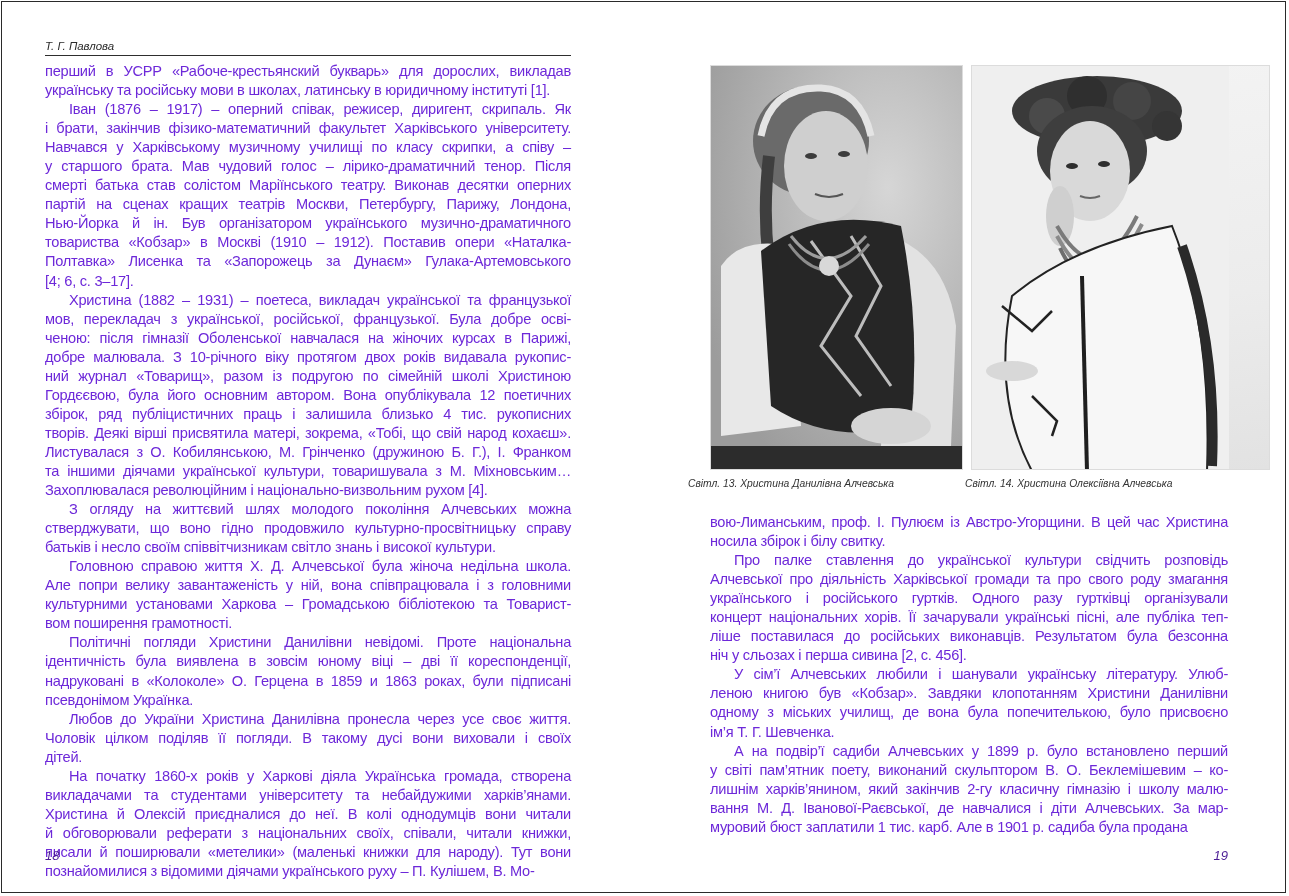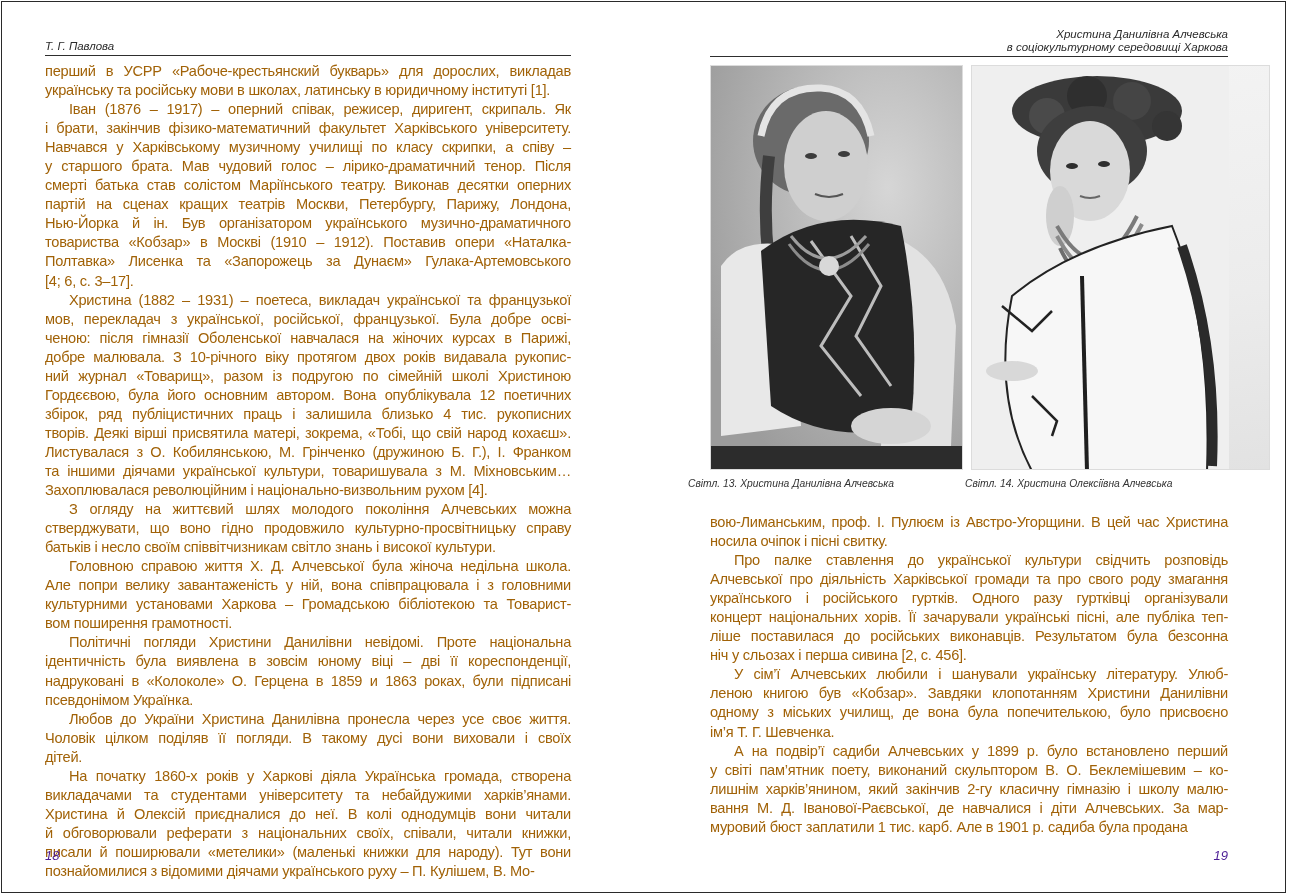--- a/index.html
+++ b/index.html
@@ -20,21 +20,21 @@
       font-style: italic; font-size: 11.5px; line-height: 13px; color: #2b2b2b;
       border-bottom: 1.4px solid #2e2e2e; padding-bottom: 2px;
     }
     .page-left .running-head { top: 40px; }
     .page-right .running-head { top: 28px; text-align: right; }
     .running-head span { display: block; }
 
     .body-text {
       position: absolute; left: 0; right: 0;
       font-size: 14.6px; line-height: 19.05px; text-align: justify;
-      font-stretch: condensed; letter-spacing: -0.25px; color: #a16207;
+      font-stretch: condensed; letter-spacing: -0.25px; color: #6d28d9;
     }
     .page-left .body-text { top: 62px; }
     .page-right .body-text { top: 513px; }
     .body-text p { margin: 0; text-indent: 0; }
     .body-text .line { display: block; text-align: justify; text-align-last: justify; white-space: nowrap; }
     .body-text .line.last { text-align-last: left; }
     .body-text .line.first { padding-left: 24px; }
 
     .folio { position: absolute; top: 848px; font-size: 13px; color: #4c1d95; font-style: italic; }
     .page-left .folio { left: 0; }
@@ -123,24 +123,20 @@
         <span class="line">Христина й Олексій приєдналися до неї. В колі однодумців вони читали</span>
         <span class="line">й обговорювали реферати з національних своїх, співали, читали книжки,</span>
         <span class="line">писали й поширювали «метелики» (маленькі книжки для народу). Тут вони</span>
         <span class="line last">познайомилися з відомими діячами українського руху – П. Кулішем, В. Мо-</span>
       </p>
     </div>
   <div class="folio">18</div>
 </div>
 
 <div class="page page-right">
-  <div class="running-head">
-    <span>Христина Данилівна Алчевська</span>
-    <span>в соціокультурному середовищі Харкова</span>
-  </div>
 
   <div class="figure fig1">
     <div class="photo" title="Portrait of Khrystyna Danylivna Alchevska in Ukrainian folk costume with embroidered vest and necklaces">
       <svg width="253" height="405" viewBox="0 0 253 405">
         <defs>
           <radialGradient id="bg1" cx="0.7" cy="0.3" r="0.8">
             <stop offset="0" stop-color="#d6d6d6"></stop>
             <stop offset="1" stop-color="#9c9c9c"></stop>
           </radialGradient>
         </defs>
@@ -206,21 +202,21 @@
 
         <ellipse cx="40" cy="305" rx="26" ry="10" fill="#d8d8d8"></ellipse>
       </svg>
     </div>
     <div class="caption">Світл. 14. Христина Олексіївна Алчевська</div>
   </div>
 
   <div class="body-text" id="right-body">
       <p>
         <span class="line">вою-Лиманським, проф. І. Пулюєм із Австро-Угорщини. В цей час Христина</span>
-        <span class="line last">носила очіпок і пісні свитку.</span>
+        <span class="line last">носила збірок і білу свитку.</span>
       </p>
       <p>
         <span class="line first">Про палке ставлення до української культури свідчить розповідь</span>
         <span class="line">Алчевської про діяльність Харківської громади та про свого роду змагання</span>
         <span class="line">українського і російського гуртків. Одного разу гуртківці організували</span>
         <span class="line">концерт національних хорів. Її зачарували українські пісні, але публіка теп-</span>
         <span class="line">ліше поставилася до російських виконавців. Результатом була безсонна</span>
         <span class="line last">ніч у сльозах і перша сивина [2, с. 456].</span>
       </p>
       <p>

